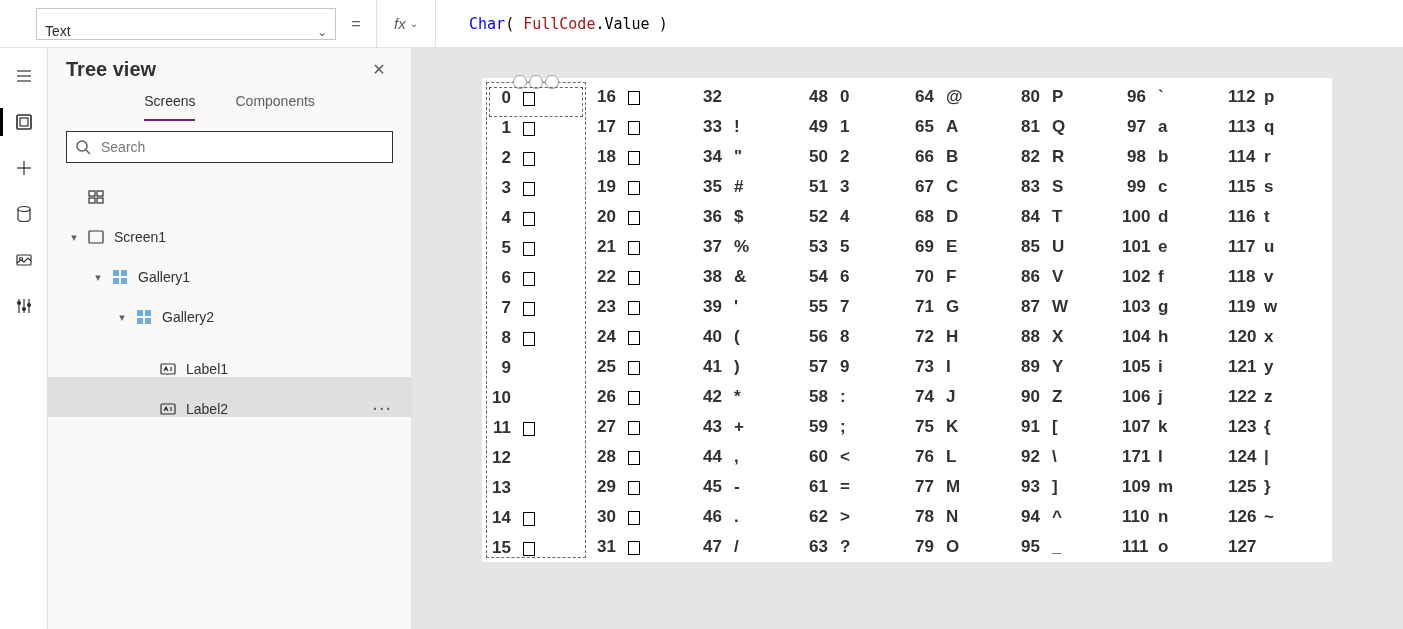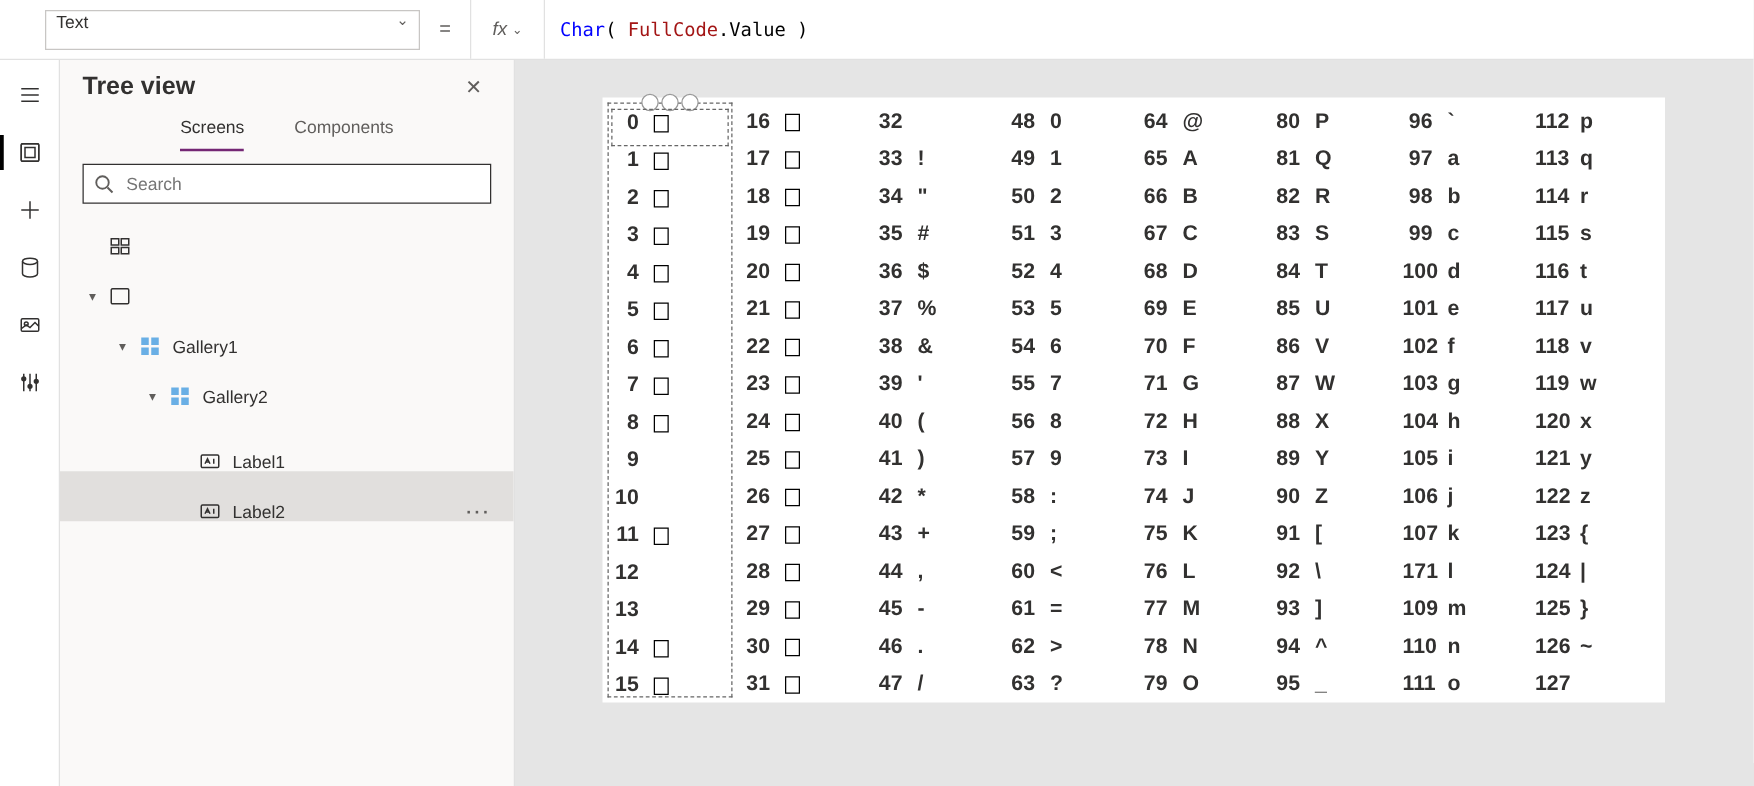--- a/index.html
+++ b/index.html
@@ -22,21 +22,21 @@
     align-items:center;
     height:48px;
     border-bottom:1px solid var(--border);
   }
   .prop-dd {
     width:300px;
     height:32px;
     margin-left:36px;
     border:1px solid #c8c6c4;
     display:flex;
-    align-items:flex-start;
+    align-items:flex-end;
     padding:0 8px;
     font-size:14px;
     background:#fff;
     position:relative;
   }
   .prop-dd .chev {
     margin-left:auto;
     font-size:12px;
     color:#605e5c;
   }
@@ -59,21 +59,21 @@
     font-size:15px;
   }
   .fx .chev { font-size:10px; margin-left:4px; font-style:normal; }
   .formula {
     flex:1;
     padding:0 12px;
     font-family:Consolas,monospace;
     font-size:15px;
     white-space:pre;
   }
-  .tok-fn { color:#0000ff; }
+  .tok-fn { color:#0000ff;margin-left:21px; }
   .tok-obj { color:#a31515; }
   .tok-plain { color:#000; }
 
   .main {
     display:flex;
     height:581px;
   }
   .rail {
     width:48px;
     border-right:1px solid var(--border);
@@ -349,20 +349,21 @@
             </svg>
           </span>
         </div>
         <div class="tree-row ind-1">
           <span class="expander">▾</span>
           <span class="icon icon-screen">
             <svg viewBox="0 0 16 16">
               <rect x="1" y="2" width="14" height="12" rx="1"></rect>
             </svg>
           </span>
+          <span class="lbl">Screen1</span>
         </div>
         <div class="tree-row ind-2">
           <span class="expander">▾</span>
           <span class="icon icon-gallery">
             <svg viewBox="0 0 16 16">
               <rect x="1" y="1" width="6" height="6"></rect>
               <rect x="9" y="1" width="6" height="6"></rect>
               <rect x="1" y="9" width="6" height="6"></rect>
               <rect x="9" y="9" width="6" height="6"></rect>
             </svg>

